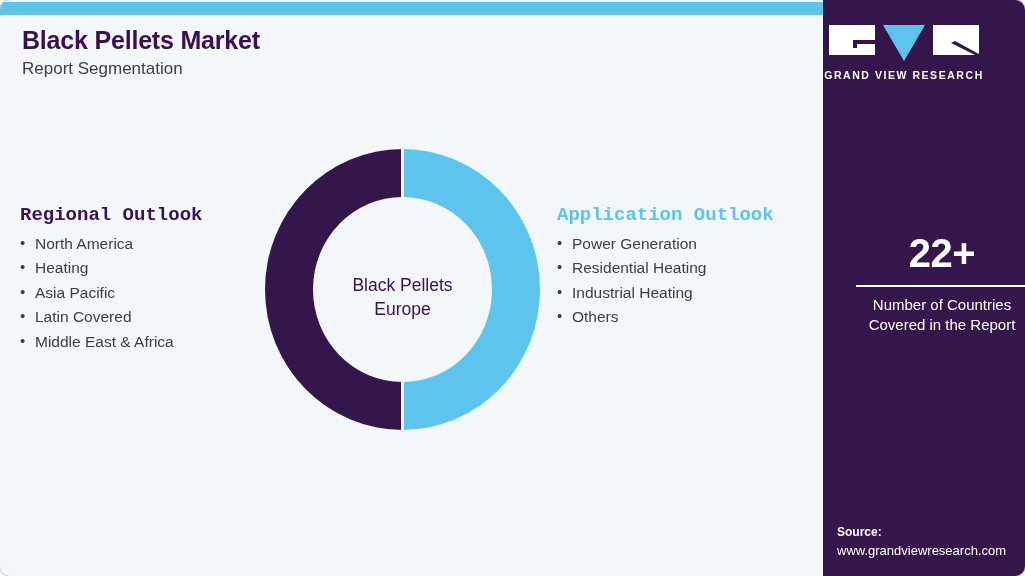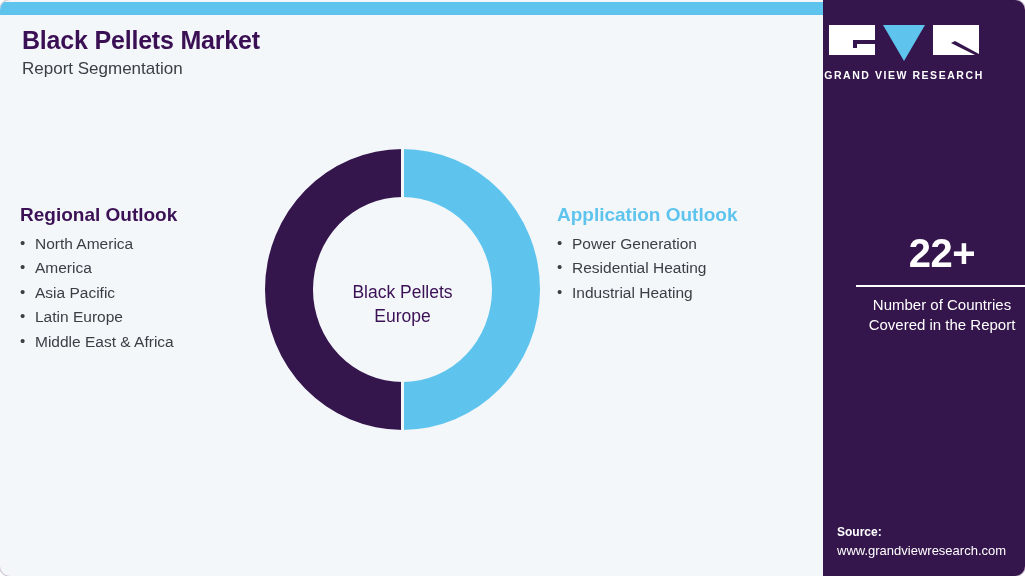--- a/index.html
+++ b/index.html
@@ -81,20 +81,21 @@
     left: 557px;
     top: 203px;
     width: 250px;
     text-align: left;
   }
   .seg-heading {
     margin: 0 0 4px 0;
     font-size: 19px;
     font-weight: bold;
     line-height: 1.3;
+    font-family: Liberation Mono, monospace;
   }
   .seg-heading.purple { color: #3b1055; }
   .seg-heading.blue  { color: #5ec4ee; }
 
   .seg-items {
     list-style: none;
     margin: 0;
     padding: 0;
   }
   .seg-items li {
@@ -123,21 +124,21 @@
     height: 287px;
   }
   .donut-svg {
     display: block;
     width: 281px;
     height: 287px;
   }
   .donut-center-text {
     position: absolute;
     left: 0;
-    top: 15px;
+    top: 8px;
     width: 281px;
     height: 287px;
     display: flex;
     flex-direction: column;
     align-items: center;
     justify-content: center;
     pointer-events: none;
   }
   .donut-center-text span {
     display: block;
@@ -239,33 +240,34 @@
 
     <div class="title-block">
       <h1 class="main-title">Black Pellets Market</h1>
       <h2 class="sub-title">Report Segmentation</h2>
     </div>
 
     <div class="seg-list left-list">
       <div class="seg-heading purple">Regional Outlook</div>
       <ul class="seg-items">
         <li>North America</li>
-        <li>America</li>
+        <li>Heating</li>
         <li>Asia Pacific</li>
-        <li>Latin Europe</li>
+        <li>Latin Covered</li>
         <li>Middle East &amp; Africa</li>
       </ul>
     </div>
 
     <div class="seg-list right-list">
       <div class="seg-heading blue">Application Outlook</div>
       <ul class="seg-items">
         <li>Power Generation</li>
         <li>Residential Heating</li>
         <li>Industrial Heating</li>
+        <li>Others</li>
       </ul>
     </div>
 
     <div class="donut-wrap">
       <svg class="donut-svg" viewBox="0 0 281 287">
 
         <path d="M 140.5 3
                  A 137.5 140.5 0 0 0 140.5 284
                  L 140.5 236
                  A 89.5 92.5 0 0 1 140.5 51

